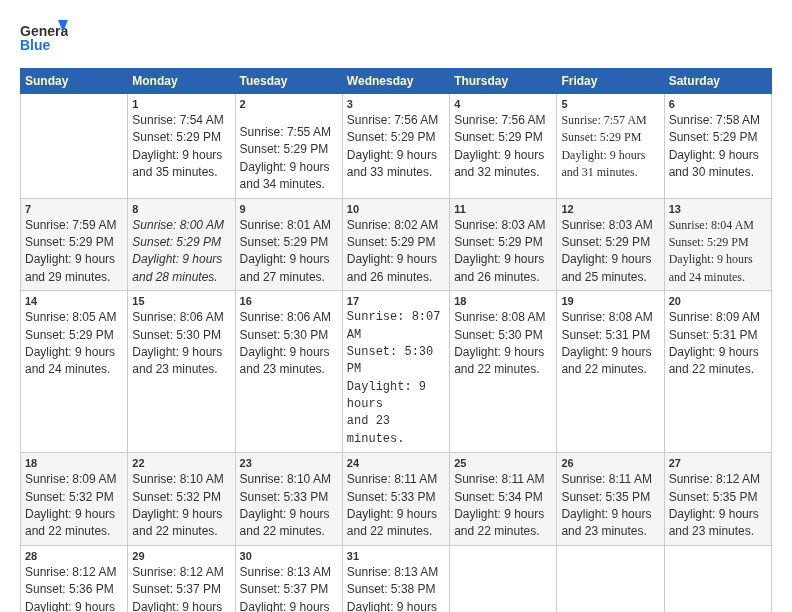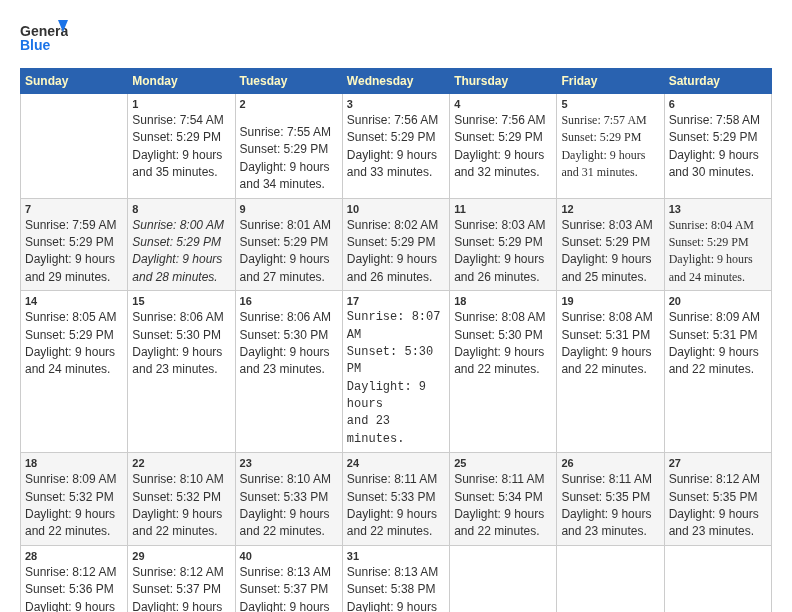--- a/index.html
+++ b/index.html
@@ -318,21 +318,21 @@
 and 23 minutes.</div>
           </td>
           <td>
             <span class="day-num">29</span>
             <div class="cell-content" style="white-space: pre-line;">Sunrise: 8:12 AM
 Sunset: 5:37 PM
 Daylight: 9 hours
 and 24 minutes.</div>
           </td>
           <td>
-            <span class="day-num">40</span>
+            <span class="day-num">30</span>
             <div class="cell-content" style="white-space: pre-line;">Sunrise: 8:13 AM
 Sunset: 5:37 PM
 Daylight: 9 hours
 and 24 minutes.</div>
           </td>
           <td>
             <span class="day-num">31</span>
             <div class="cell-content" style="white-space: pre-line;">Sunrise: 8:13 AM
 Sunset: 5:38 PM
 Daylight: 9 hours

